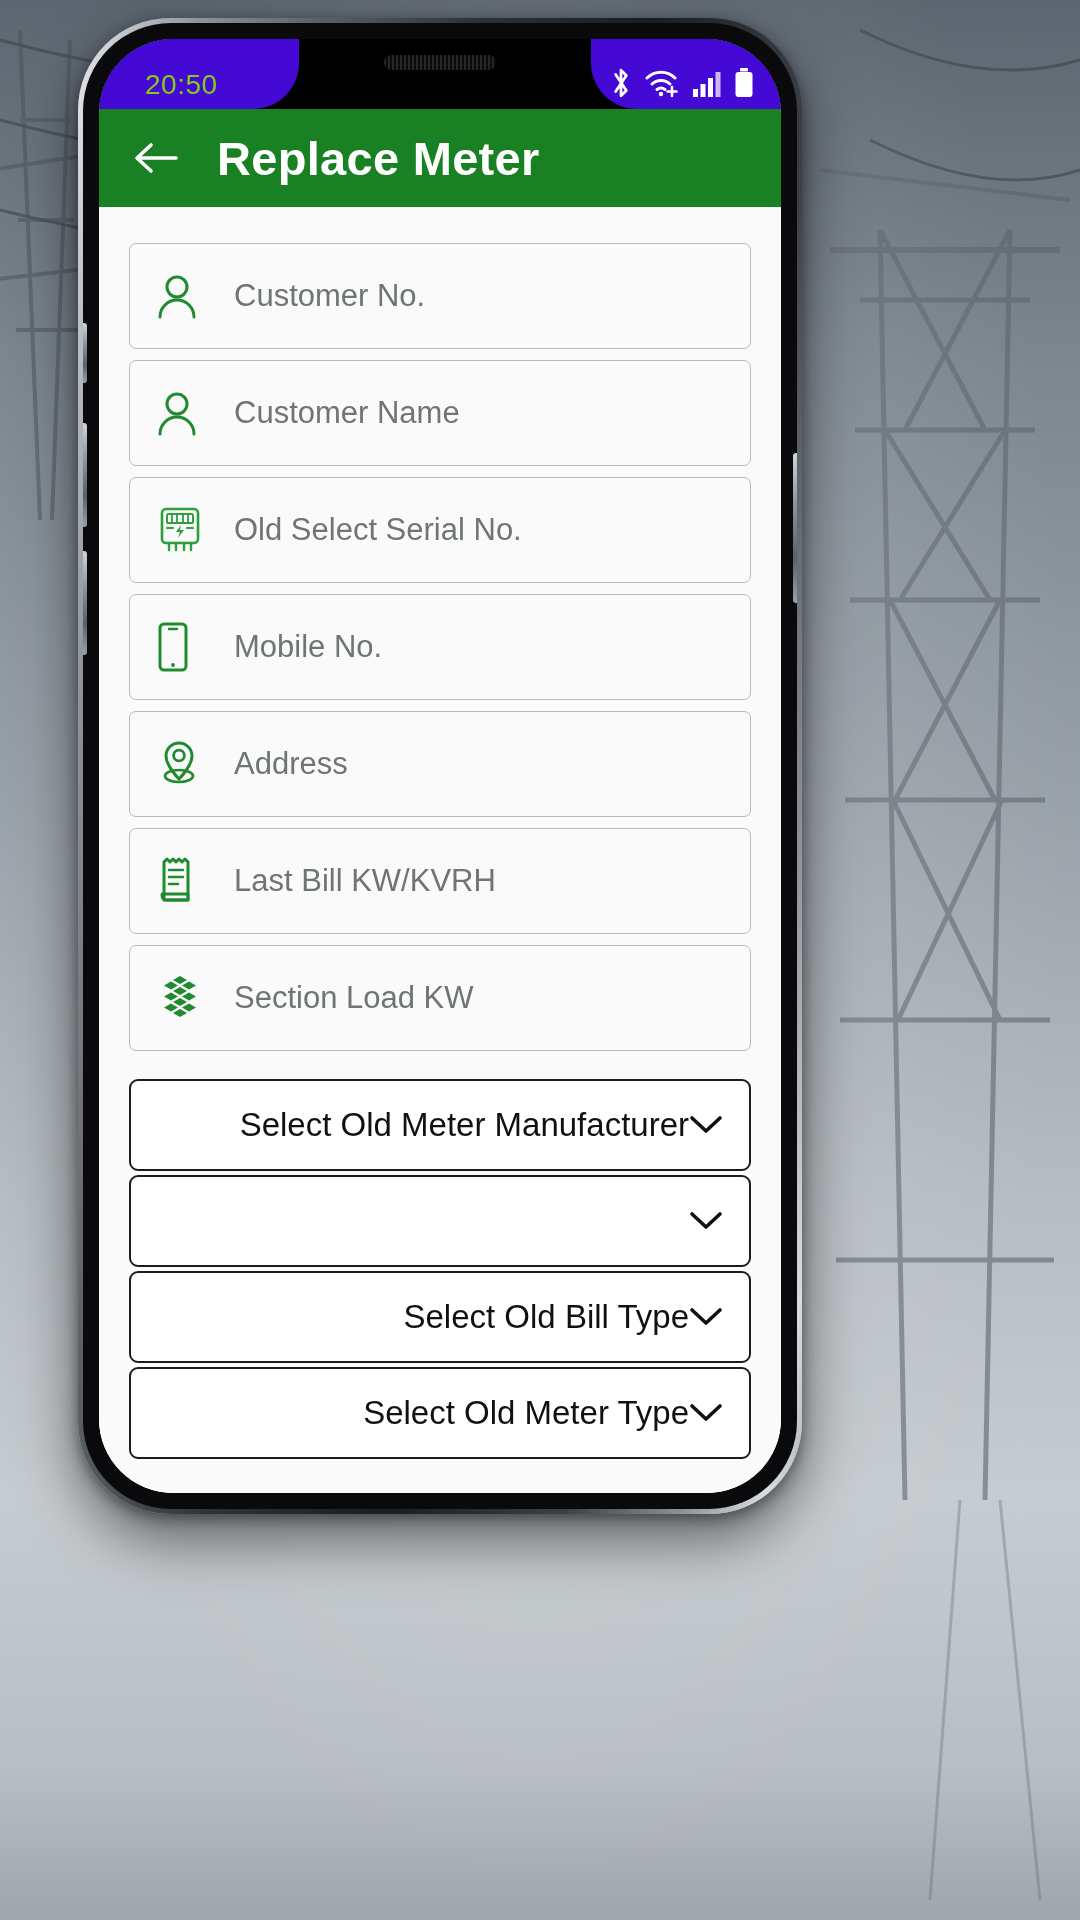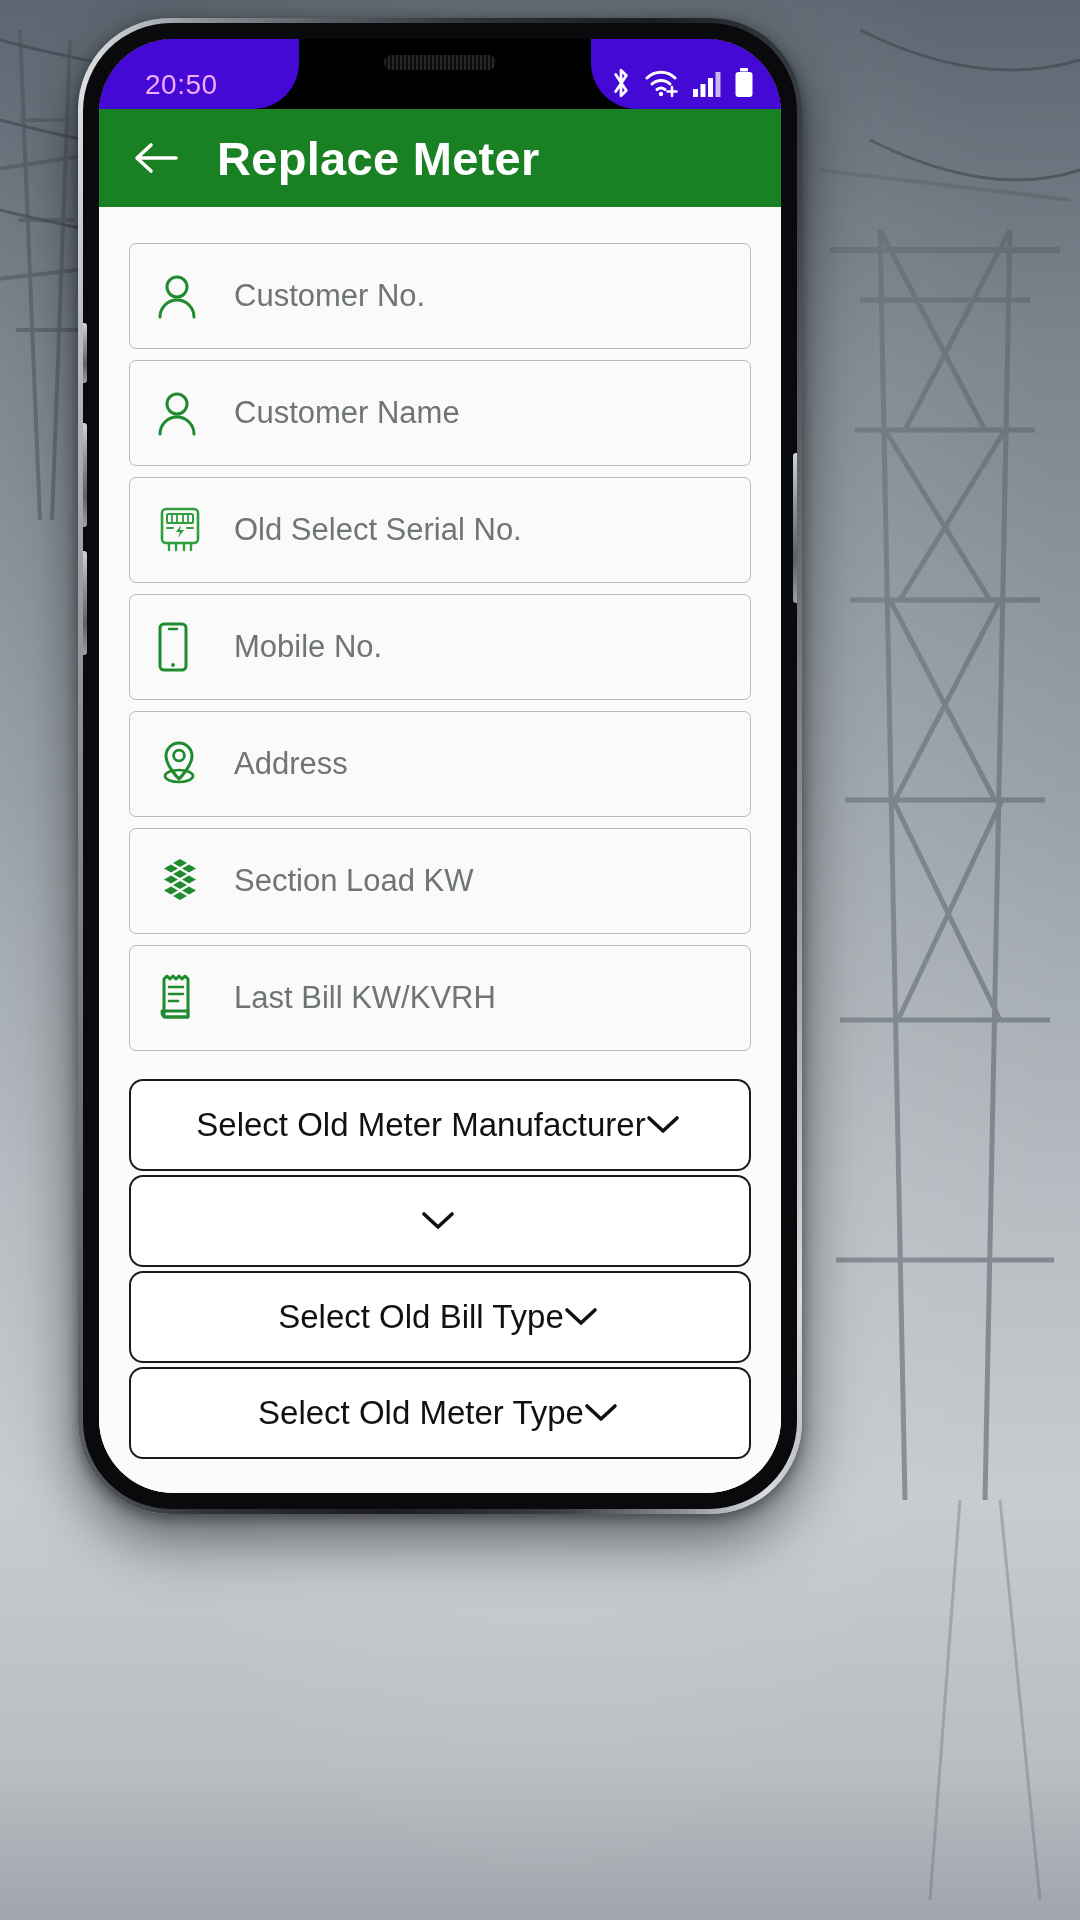--- a/index.html
+++ b/index.html
@@ -71,21 +71,21 @@
     background: #4409d4;
   }
   #sb-left {
     left: 0; width: 200px;
     border-bottom-right-radius: 46px;
     display: flex; align-items: flex-end;
     padding: 0 0 8px 46px;
   }
   #sb-left .clock {
     font-size: 28px; font-weight: 500; letter-spacing: .5px;
-    color: #f0abfc;
+    color: #84cc16;
     font-family: "Liberation Sans", sans-serif;
     text-align: center;
   }
   #sb-right {
     right: 0; width: 190px;
     border-bottom-left-radius: 46px;
     display: flex; align-items: flex-end; justify-content: flex-end;
     gap: 11px;
     padding: 0 26px 10px 0;
   }
@@ -141,23 +141,23 @@
   .field .ftext {
     margin-left: 22px;
     font-size: 31px;
     color: #6f7477;
     font-family: "Liberation Sans", sans-serif;
   }
 
   .select {
     height: 92px;
     border: 2.2px solid #1b1b1b;
-    border-radius: 14px;
+    border-radius: 9px;
     background: #ffffff;
-    display: flex; align-items: center; justify-content: center;
+    display: flex; align-items: center; justify-content: flex-end;
     padding: 0 26px 0 22px;
     margin-bottom: 4px;
   }
   .select .stext { font-size: 33px; color: #111; }
   .select .caret { line-height: 0; }
 </style>
 </head>
 <body>
 
 <div id="bg">
@@ -302,49 +302,49 @@
               <path d="M23 4 A 13 13 0 0 1 36 17 C 36 27 23 40 23 40 C 23 40 10 27 10 17 A 13 13 0 0 1 23 4 Z" fill="none" stroke="#1f8b2e" stroke-width="3"></path>
               <circle cx="23" cy="16.5" r="5.4" fill="none" stroke="#1f8b2e" stroke-width="2.8"></circle>
               <ellipse cx="23" cy="37" rx="14" ry="6" fill="none" stroke="#1f8b2e" stroke-width="2.6"></ellipse>
             </svg>
           </span>
           <span class="ftext">Address</span>
         </div>
 
         <div class="field">
           <span class="ficon">
+            <svg width="42" height="50" viewBox="0 0 42 50">
+              <path d="M8 6 L11 3 L14 6 L17 3 L20 6 L23 3 L26 6 L29 3 L32 6 L32 44 L8 44 Z" fill="none" stroke="#1f8b2e" stroke-width="3" stroke-linejoin="round"></path>
+              <path d="M13 14 L27 14 M13 21 L27 21 M13 28 L22 28" stroke="#1f8b2e" stroke-width="2.6" stroke-linecap="round"></path>
+              <path d="M6 38 L32 38 L32 44 L10 44 A 4 4 0 0 1 6 40 Z" fill="none" stroke="#1f8b2e" stroke-width="2.8" stroke-linejoin="round"></path>
+            </svg>
+          </span>
+          <span class="ftext">Last Bill KW/KVRH</span>
+        </div>
+
+        <div class="field">
+          <span class="ficon">
             <svg width="48" height="50" viewBox="0 0 48 50">
               <g fill="#1f8b2e">
                 <path d="M24 3 L31 7 L24 11 L17 7 Z"></path>
                 <path d="M33 8.5 L40 12.5 L33 16.5 L26 12.5 Z"></path>
                 <path d="M15 8.5 L22 12.5 L15 16.5 L8 12.5 Z"></path>
                 <path d="M24 14 L31 18 L24 22 L17 18 Z"></path>
                 <path d="M33 19.5 L40 23.5 L33 27.5 L26 23.5 Z"></path>
                 <path d="M15 19.5 L22 23.5 L15 27.5 L8 23.5 Z"></path>
                 <path d="M24 25 L31 29 L24 33 L17 29 Z"></path>
                 <path d="M33 30.5 L40 34.5 L33 38.5 L26 34.5 Z"></path>
                 <path d="M15 30.5 L22 34.5 L15 38.5 L8 34.5 Z"></path>
                 <path d="M24 36 L31 40 L24 44 L17 40 Z"></path>
               </g>
             </svg>
           </span>
           <span class="ftext">Section Load KW</span>
         </div>
 
-        <div class="field">
-          <span class="ficon">
-            <svg width="42" height="50" viewBox="0 0 42 50">
-              <path d="M8 6 L11 3 L14 6 L17 3 L20 6 L23 3 L26 6 L29 3 L32 6 L32 44 L8 44 Z" fill="none" stroke="#1f8b2e" stroke-width="3" stroke-linejoin="round"></path>
-              <path d="M13 14 L27 14 M13 21 L27 21 M13 28 L22 28" stroke="#1f8b2e" stroke-width="2.6" stroke-linecap="round"></path>
-              <path d="M6 38 L32 38 L32 44 L10 44 A 4 4 0 0 1 6 40 Z" fill="none" stroke="#1f8b2e" stroke-width="2.8" stroke-linejoin="round"></path>
-            </svg>
-          </span>
-          <span class="ftext">Last Bill KW/KVRH</span>
-        </div>
-
         <div class="select" style="margin-top:28px">
           <span class="stext">Select Old Meter Manufacturer</span>
           <span class="caret">
             <svg width="34" height="22" viewBox="0 0 34 22">
                 <path d="M3 4 L17 17 L31 4" fill="none" stroke="#111" stroke-width="3.6" stroke-linecap="round" stroke-linejoin="round"></path>
               </svg>
           </span>
         </div>
 
         <div class="select">

